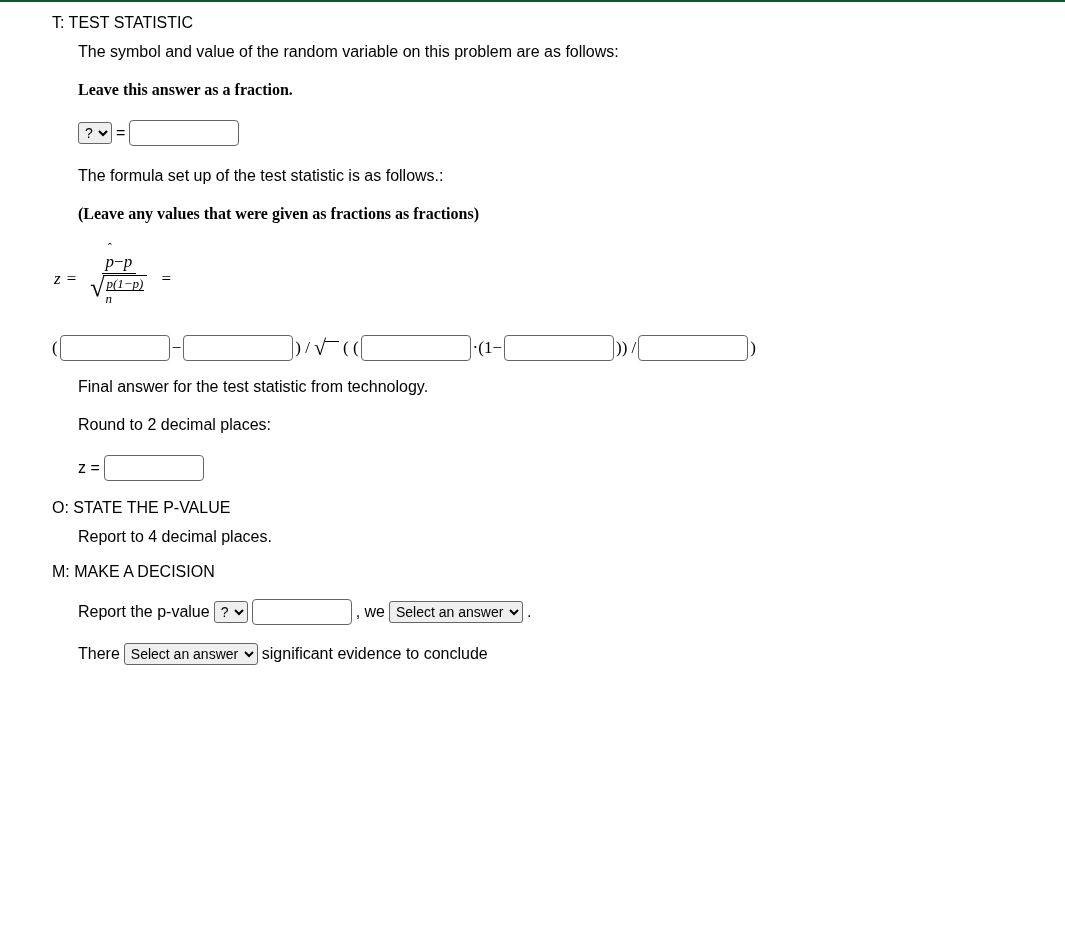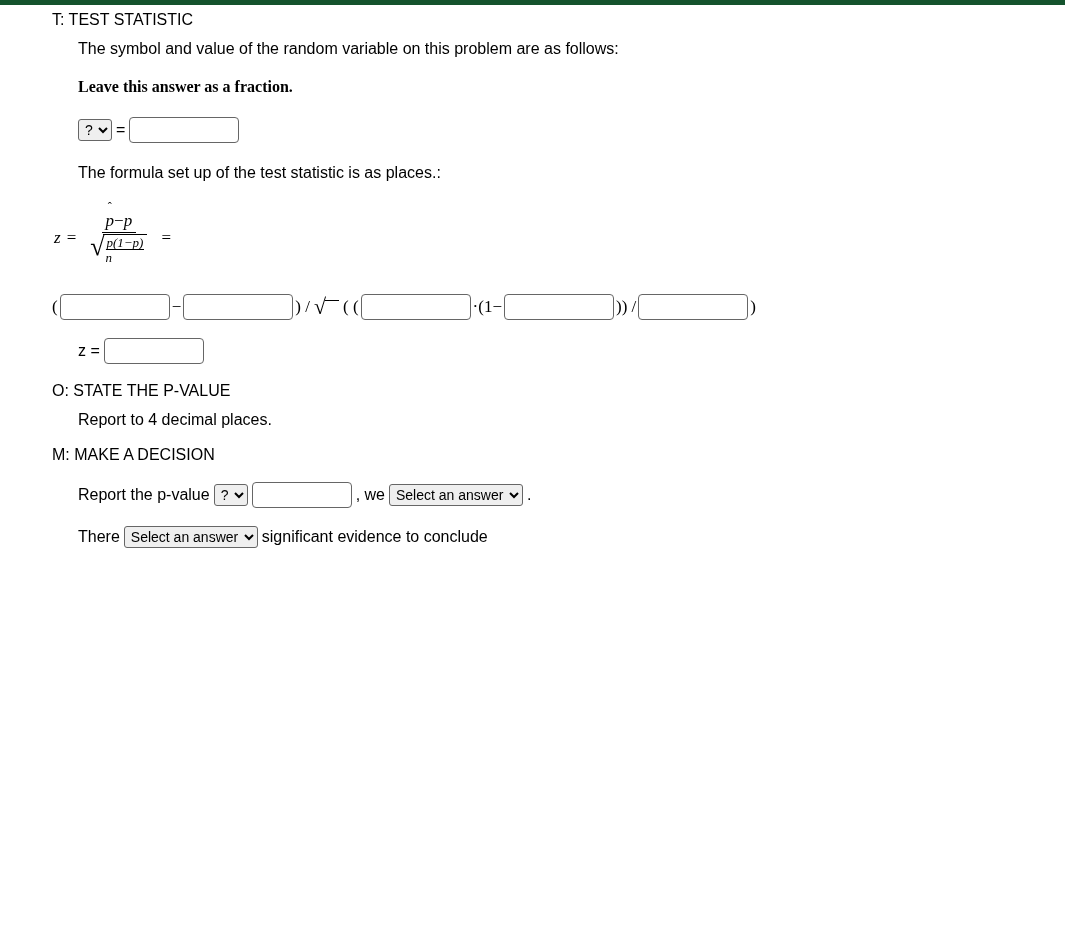--- a/index.html
+++ b/index.html
@@ -5,22 +5,22 @@
   body {
     font-family: "Trebuchet MS", "Lucida Sans Unicode", "Lucida Grande", sans-serif;
     font-size: 16px;
     color: #000;
     margin: 0;
     padding: 0;
     background: #fff;
     width: 1065px;
   }
   .container {
-    padding: 0 52px 10px 52px;
-    border-top: 5px solid #14532d;
+    padding: 6px 52px 10px 52px;
+    border-top: 2px solid #14532d;
   }
   .section-title {
     font-size: 16px;
     margin: 6px 0 8px 0;
   }
   .indent {
     margin-left: 26px;
     margin-top: 8px;
   }
   p {
@@ -174,21 +174,22 @@
     <p class="bold">Leave this answer as a fraction.</p>
 
     <div class="row">
       <select>
         <option>?</option>
       </select>
       <span>=</span>
       <input type="text" class="input-md" style="">
     </div>
 
-    <p>The formula set up of the test statistic is as places.:</p>
+    <p>The formula set up of the test statistic is as follows.:</p>
+    <p class="bold">(Leave any values that were given as fractions as fractions)</p>
   </div>
 
   <div class="formula-block">
     <span class="it">z</span>
     <span class="eq">=</span>
     <span class="fraction">
       <span class="num">
         <span class="phat"><span class="hat">ˆ</span><span>p</span></span>
         <span> − </span>
         <span class="it">p</span>
@@ -218,20 +219,22 @@
     <span>( (</span>
     <input type="text" class="input-lg" style="">
     <span> ·(1−</span>
     <input type="text" class="input-lg" style="">
     <span> )) /</span>
     <input type="text" class="input-lg" style="">
     <span> )</span>
   </div>
 
   <div class="indent">
+    <p>Final answer for the test statistic from technology.</p>
+    <p>Round to 2 decimal places:</p>
 
     <div class="row">
       <span>z =</span>
       <input type="text" class="input-sm" style="">
     </div>
   </div>
 
   <div class="section-title">O: STATE THE P-VALUE</div>
   <div class="indent">
     <p>Report to 4 decimal places.</p>

